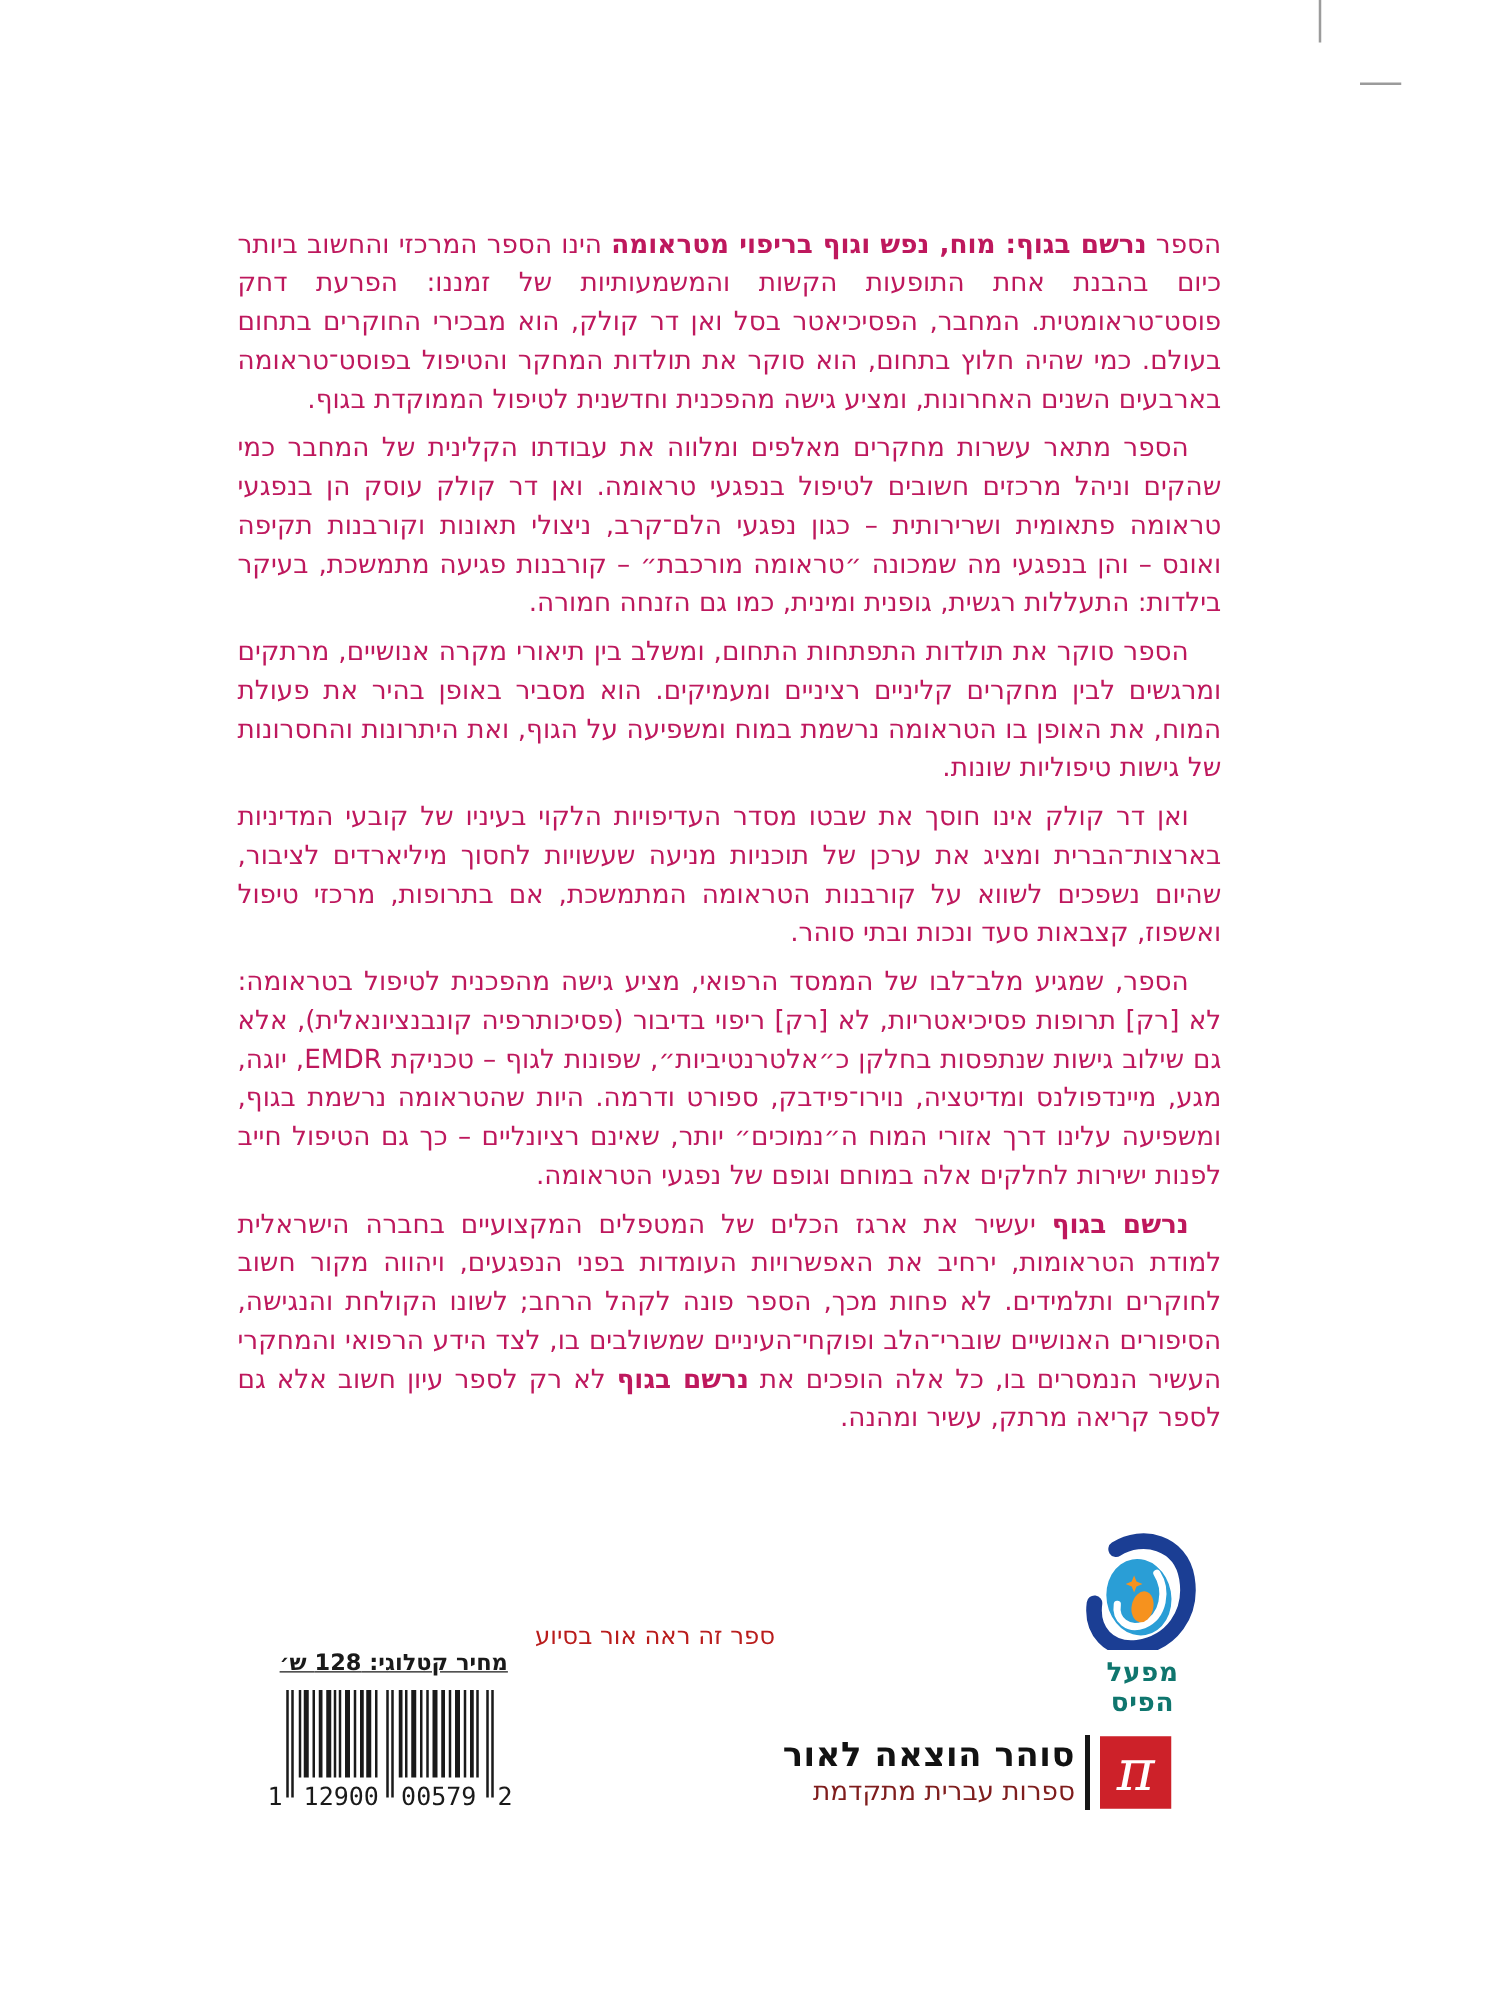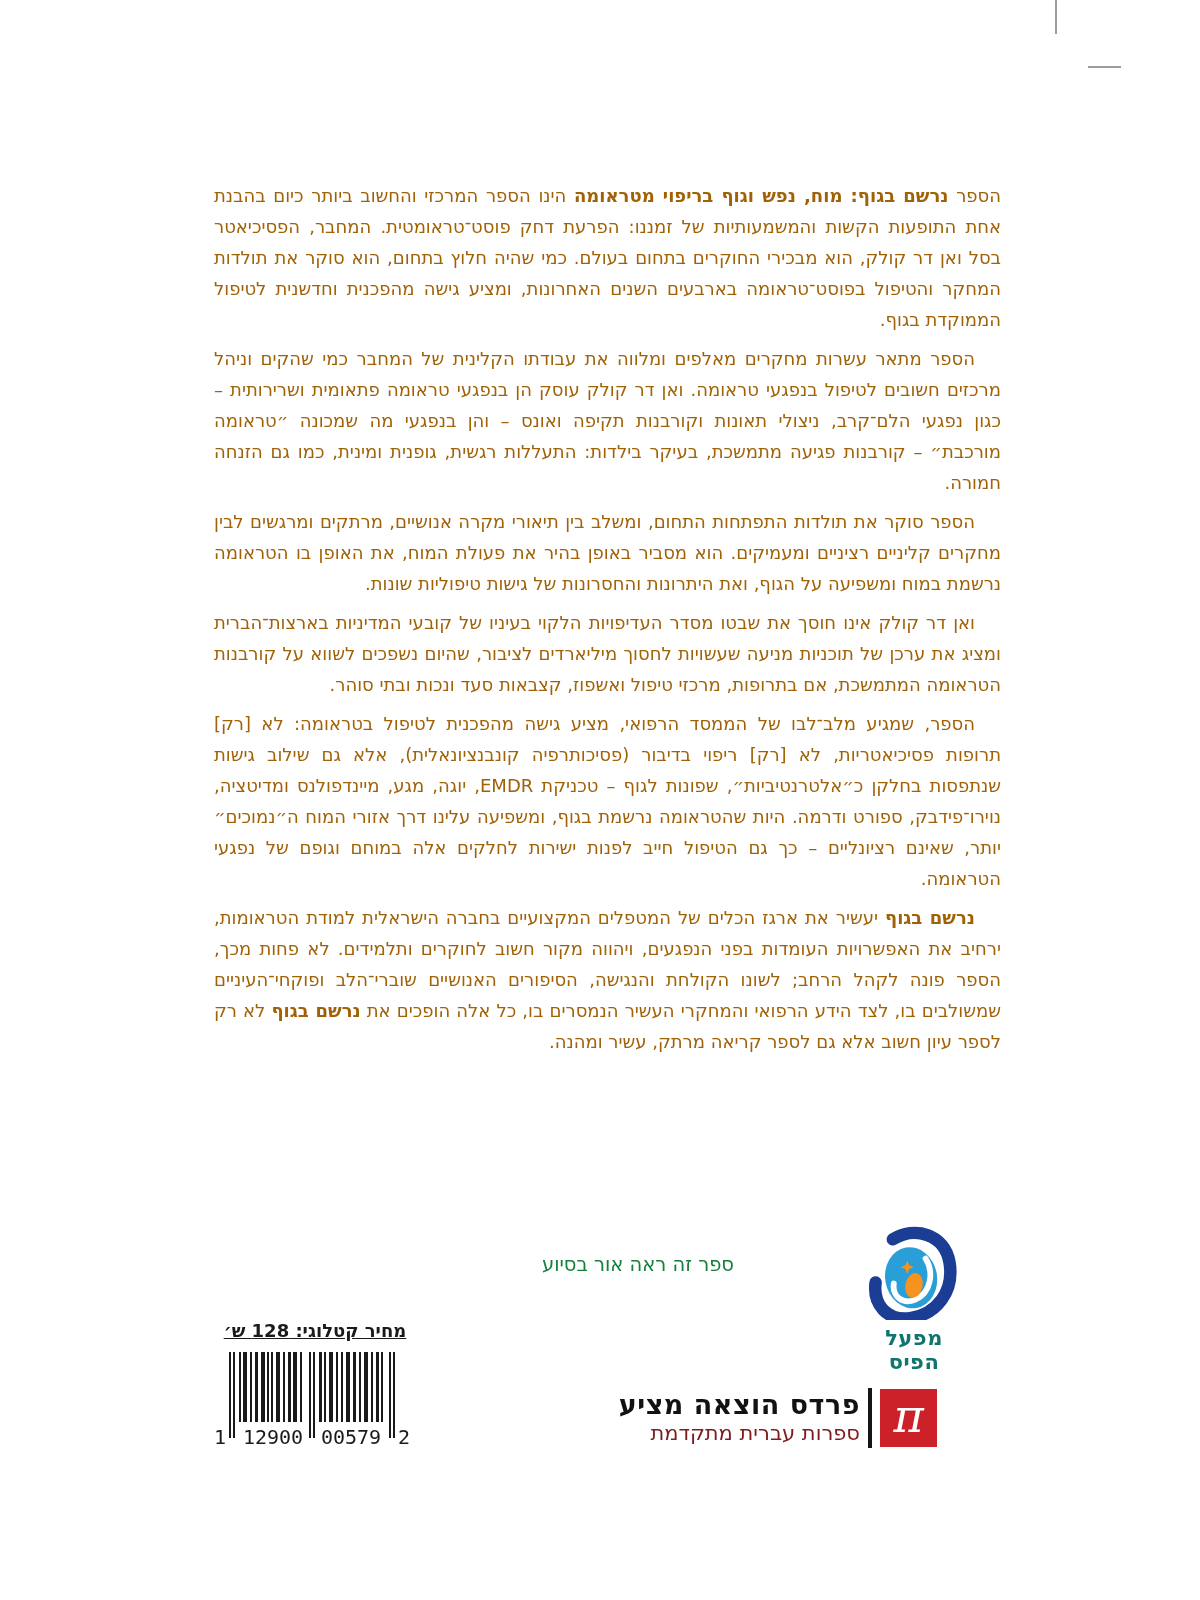--- a/index.html
+++ b/index.html
@@ -9,30 +9,30 @@
     overflow:hidden;
   }
   
   .crop-v{position:absolute;left:1055px;top:0;width:2px;height:34px;background:#9b9b9b;}
   .crop-h{position:absolute;left:1088px;top:66px;width:33px;height:2px;background:#9b9b9b;}
 
   
   .cover-text{
     position:absolute;left:190px;top:180px;width:787px;
     direction:rtl;text-align:justify;
-    font-size:18px;line-height:31px;color:#a16207;margin-left:24px;
+    font-size:21px;line-height:31px;color:#be185d;
   }
   .cover-text p{margin:0 0 8px 0;}
   .cover-text p.indent{text-indent:26px;}
   .cover-text .b{font-weight:bold;}
 
   
   .sponsor-credit{
-    position:absolute;right:352px;top:1251px;width:420px;
-    direction:rtl;text-align:center;font-size:19.5px;line-height:27px;color:#15803d;
+    position:absolute;right:352px;top:1295px;width:420px;
+    direction:rtl;text-align:left;font-size:19.5px;line-height:27px;color:#b91c1c;
   }
   .pais-logo{position:absolute;left:862px;top:1224px;width:104px;text-align:center;}
   .pais-wordmark{
     direction:rtl;font-weight:bold;color:#0f766e;font-size:21px;margin-top:2px;
     letter-spacing:0.5px;
   }
 
   
   .price-label{
     position:absolute;left:215px;top:1320px;width:200px;text-align:center;
@@ -134,16 +134,16 @@
     </g>
   </svg>
 </div>
 
 <div class="publisher">
   <div class="pi-square">
     <span class="pi-glyph">π</span>
   </div>
   <div class="pub-divider"></div>
   <div class="pub-text">
-    <div class="pub-name">פרדס הוצאה מציע</div>
+    <div class="pub-name">סוהר הוצאה לאור</div>
     <div class="pub-tagline">ספרות עברית מתקדמת</div>
   </div>
 </div>
 
 </body></html>

